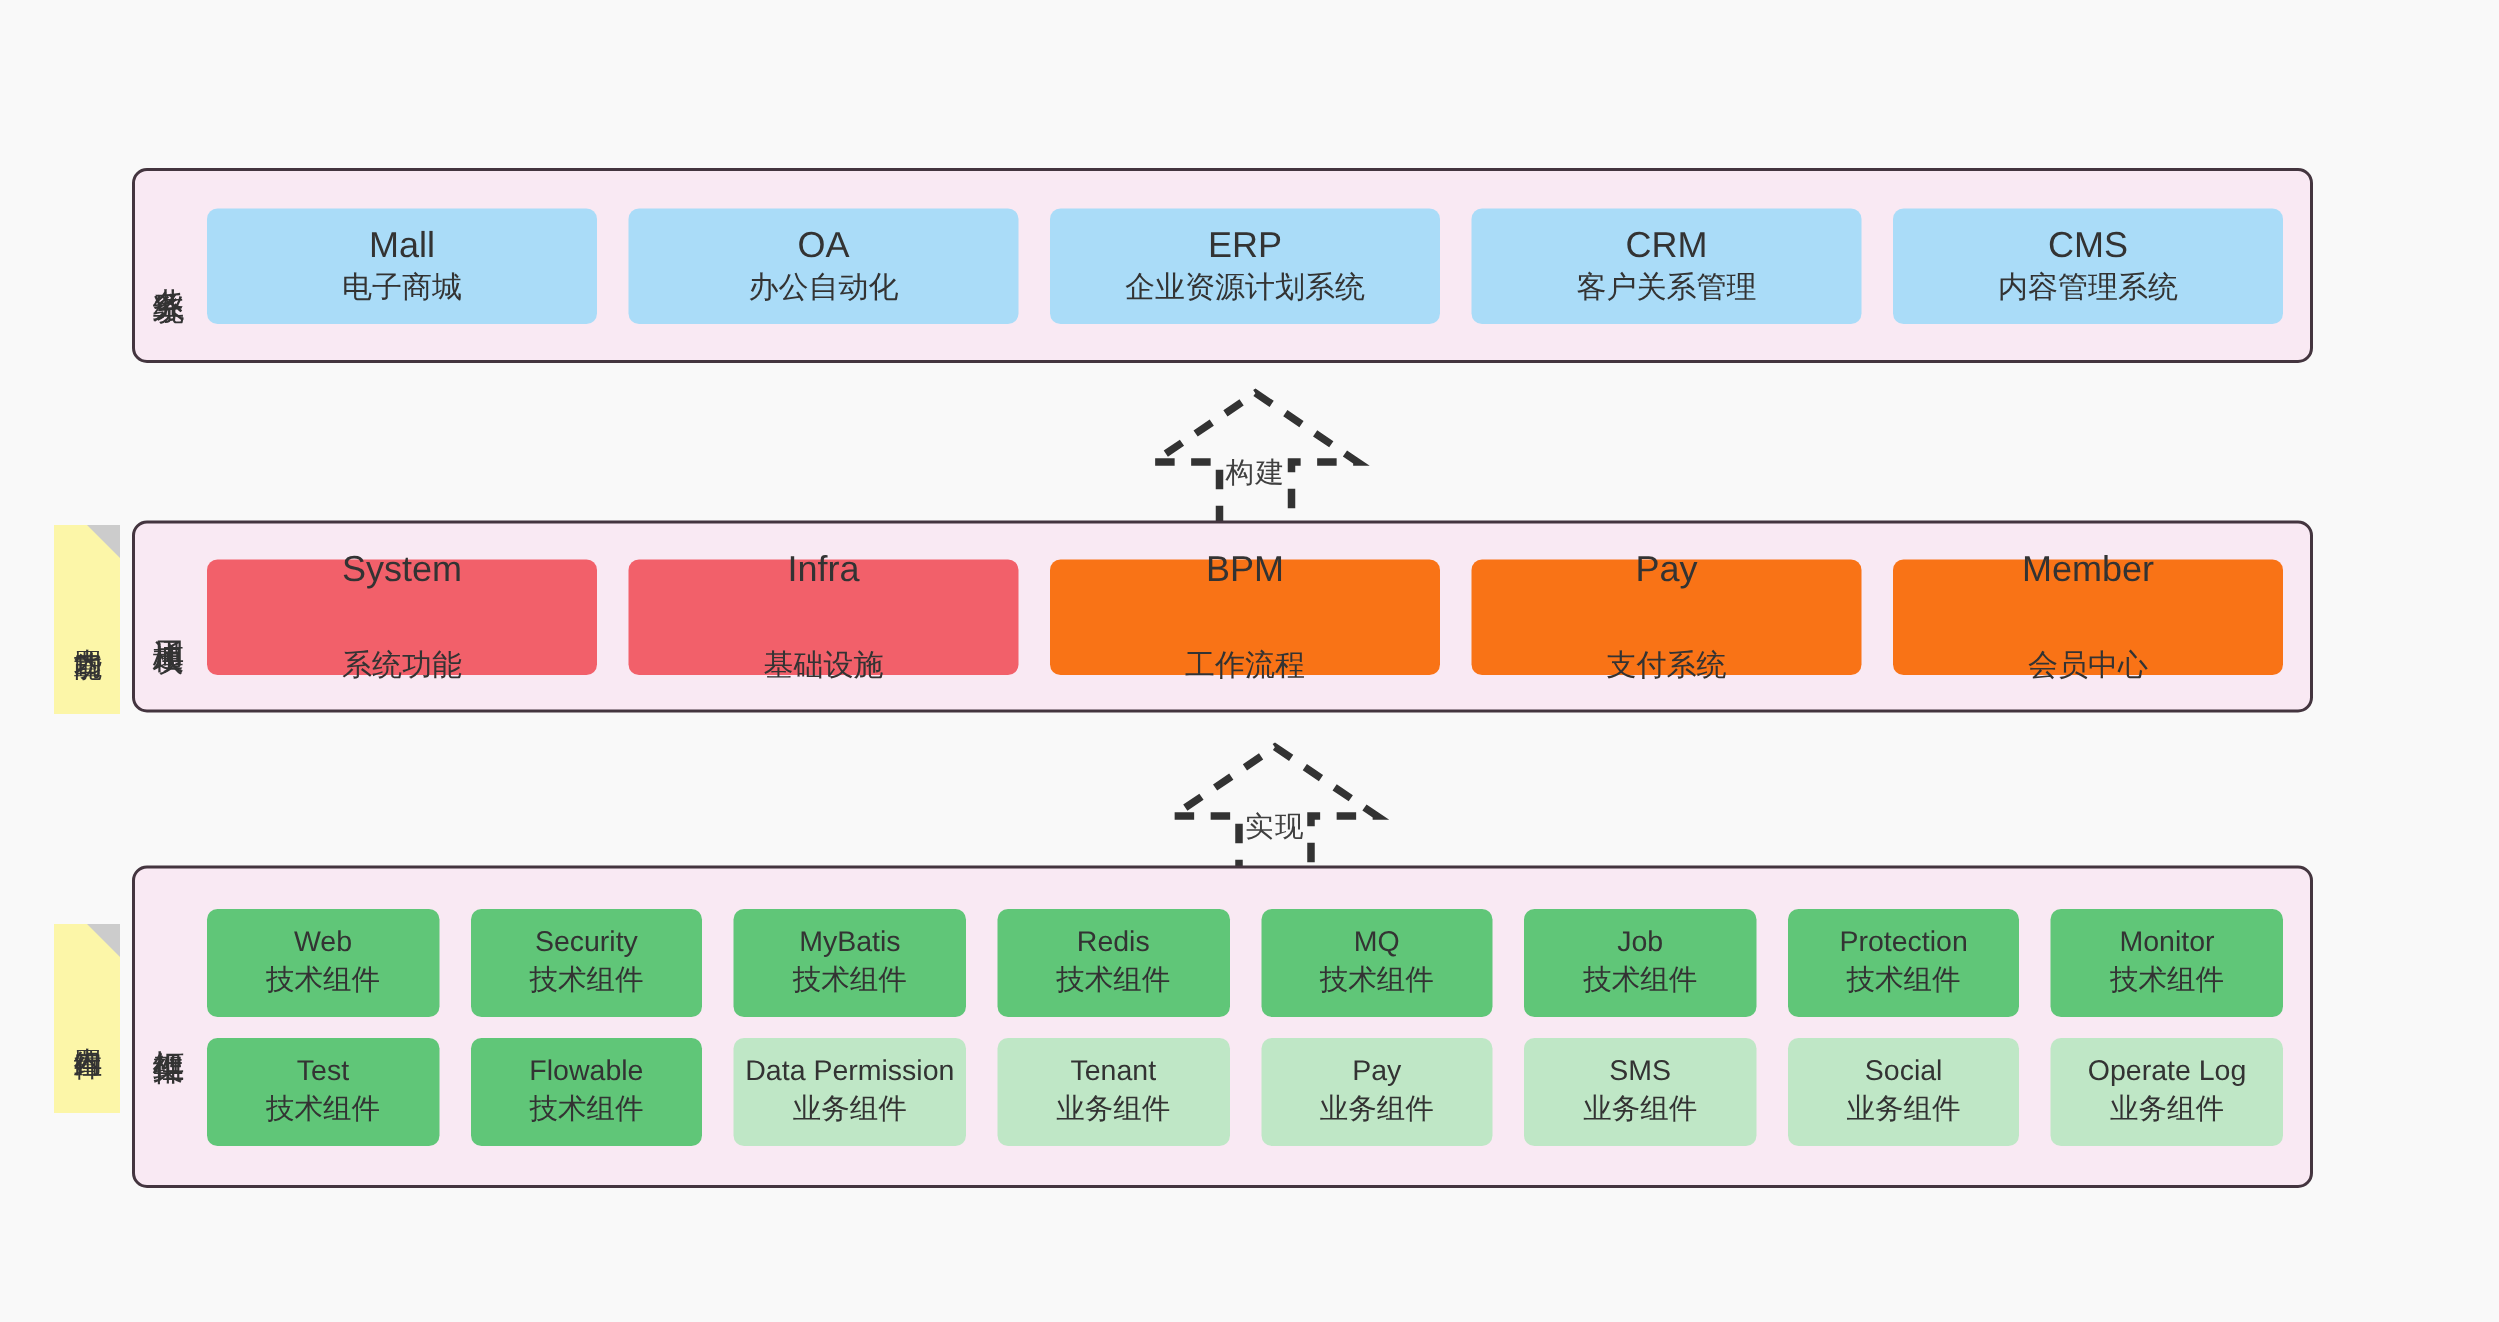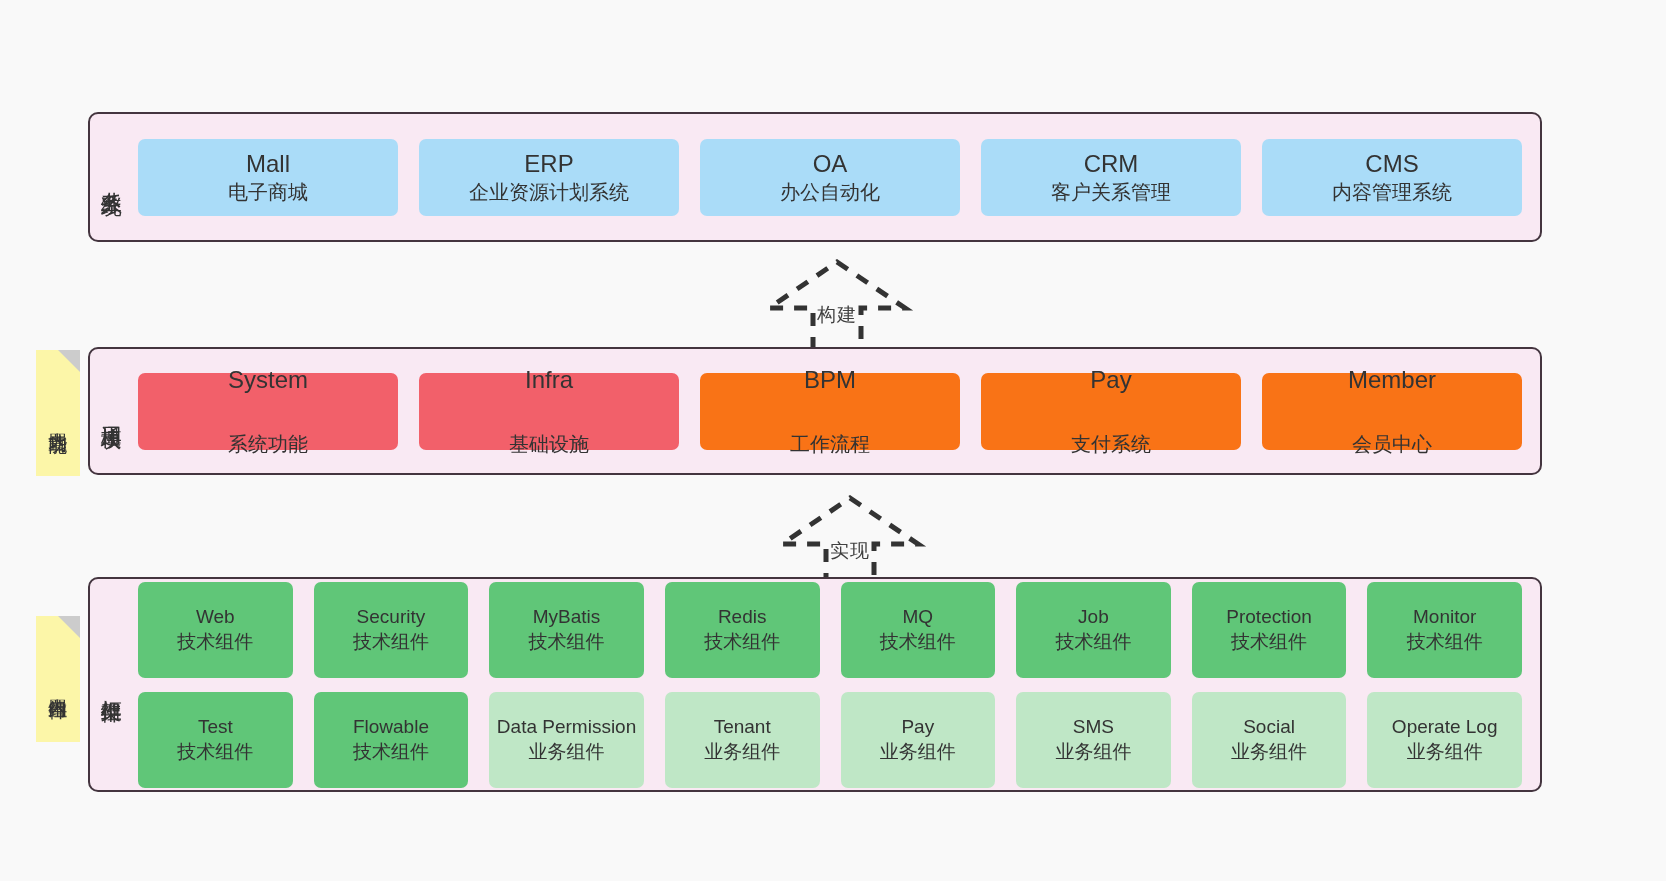--- a/index.html
+++ b/index.html
@@ -106,21 +106,21 @@
     left: 88px;  top: 347px;
     width: 1454px; height: 128px;
   }
   #layer-common .card { height: 77px; gap: 36px; }
 
   
   #layer-framework {
     left: 88px;  top: 577px;
     width: 1454px; height: 215px;
   }
-  #layer-framework .card { height: 96px; }
+  #layer-framework .card { height: 72px; }
   #layer-framework .card .title { font-size: 19px; }
   #layer-framework .card .sub   { font-size: 19px; }
 
   
   .sticky {
     position: absolute;
     width: 44px;
     background: #fcf6a8;
     display: flex;
     align-items: center;
@@ -175,26 +175,26 @@
 
   <div class="layer" id="layer-business">
     <div class="layer-label">业务系统</div>
     <div class="cards">
       <div class="card-row">
         <div class="card c-blue">
           <span class="title">Mall</span>
           <span class="sub">电子商城</span>
         </div>
         <div class="card c-blue">
+          <span class="title">OA</span>
+          <span class="sub">办公自动化</span>
+        </div>
+        <div class="card c-blue">
           <span class="title">ERP</span>
           <span class="sub">企业资源计划系统</span>
-        </div>
-        <div class="card c-blue">
-          <span class="title">OA</span>
-          <span class="sub">办公自动化</span>
         </div>
         <div class="card c-blue">
           <span class="title">CRM</span>
           <span class="sub">客户关系管理</span>
         </div>
         <div class="card c-blue">
           <span class="title">CMS</span>
           <span class="sub">内容管理系统</span>
         </div>
       </div>

